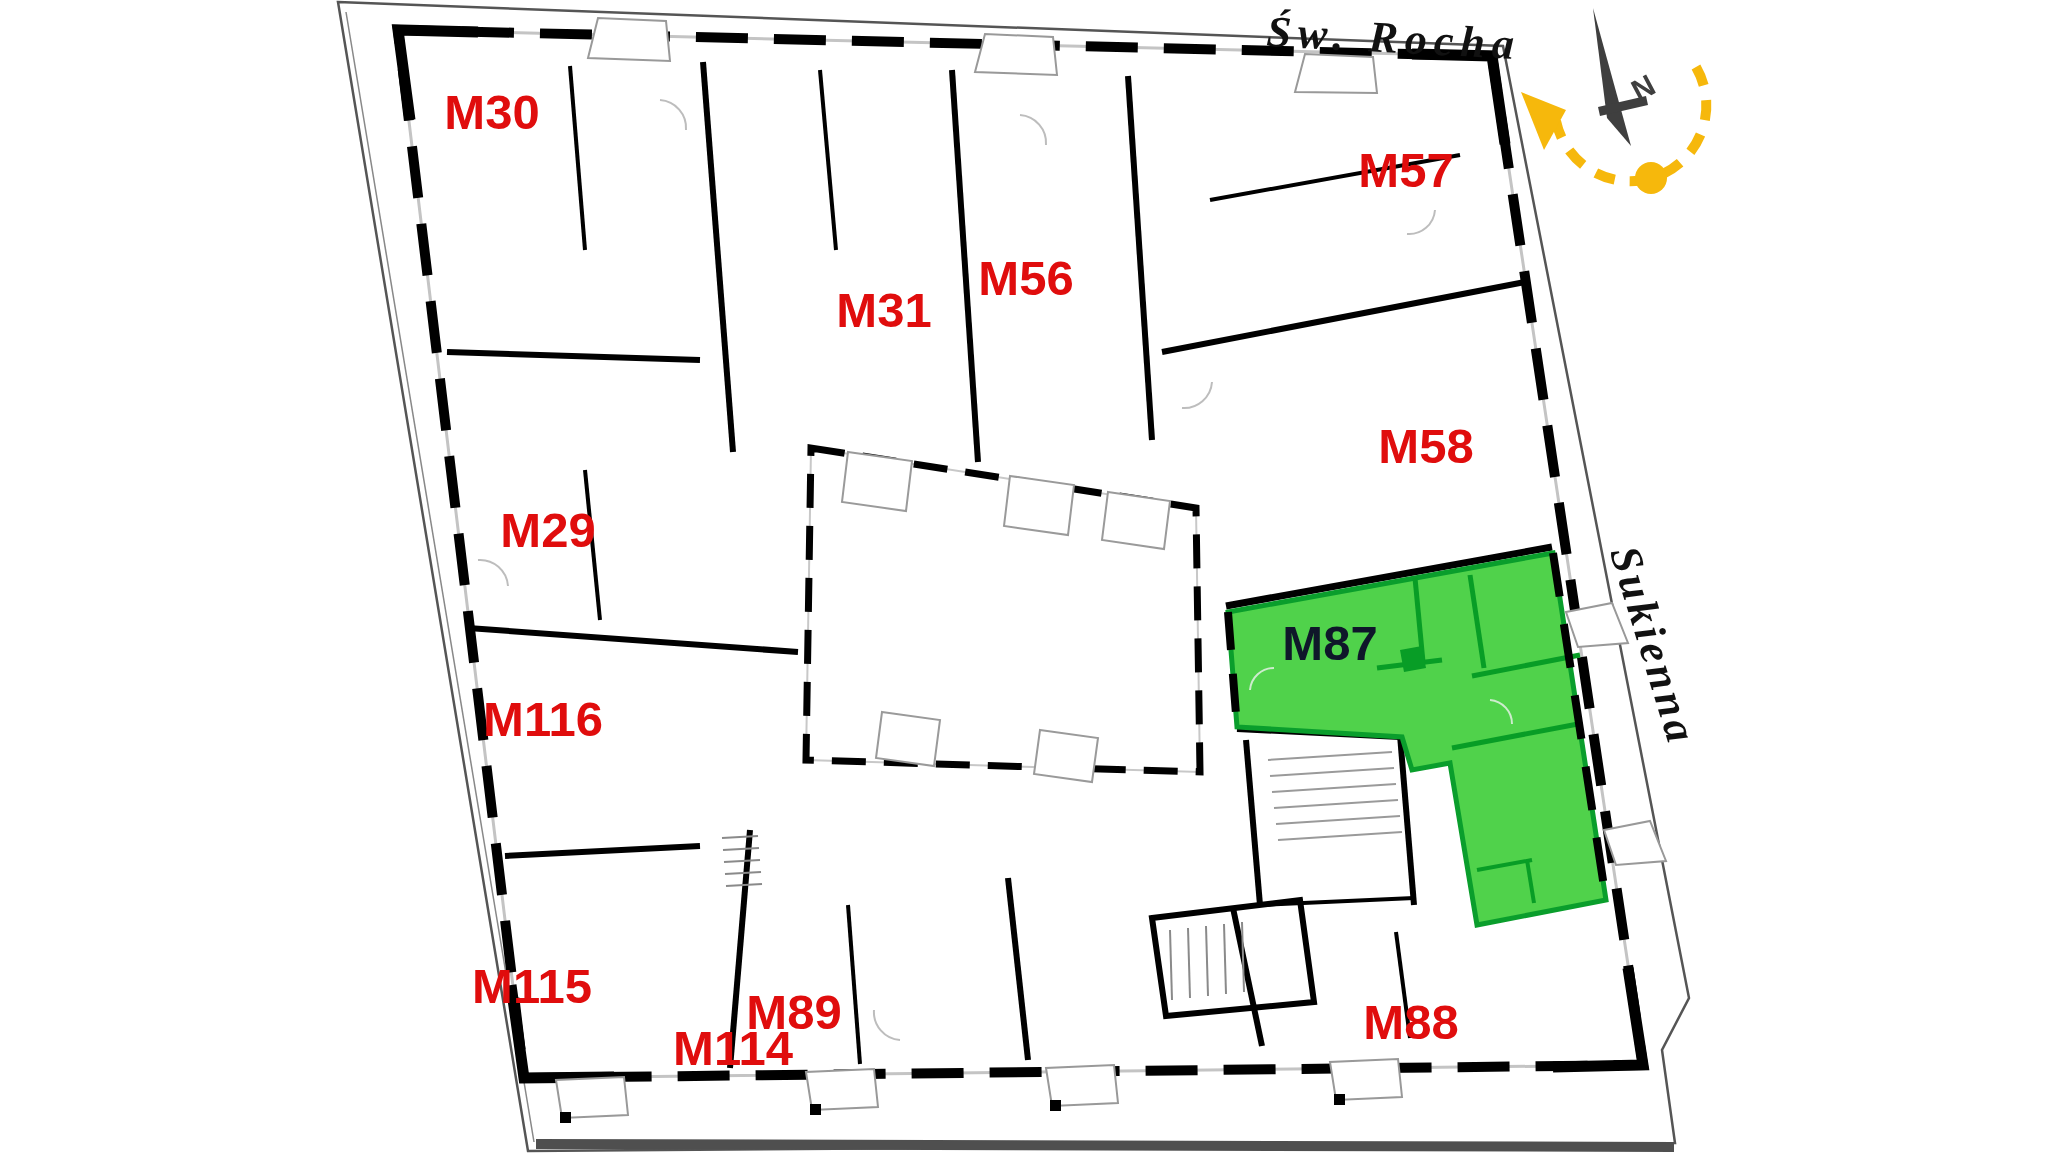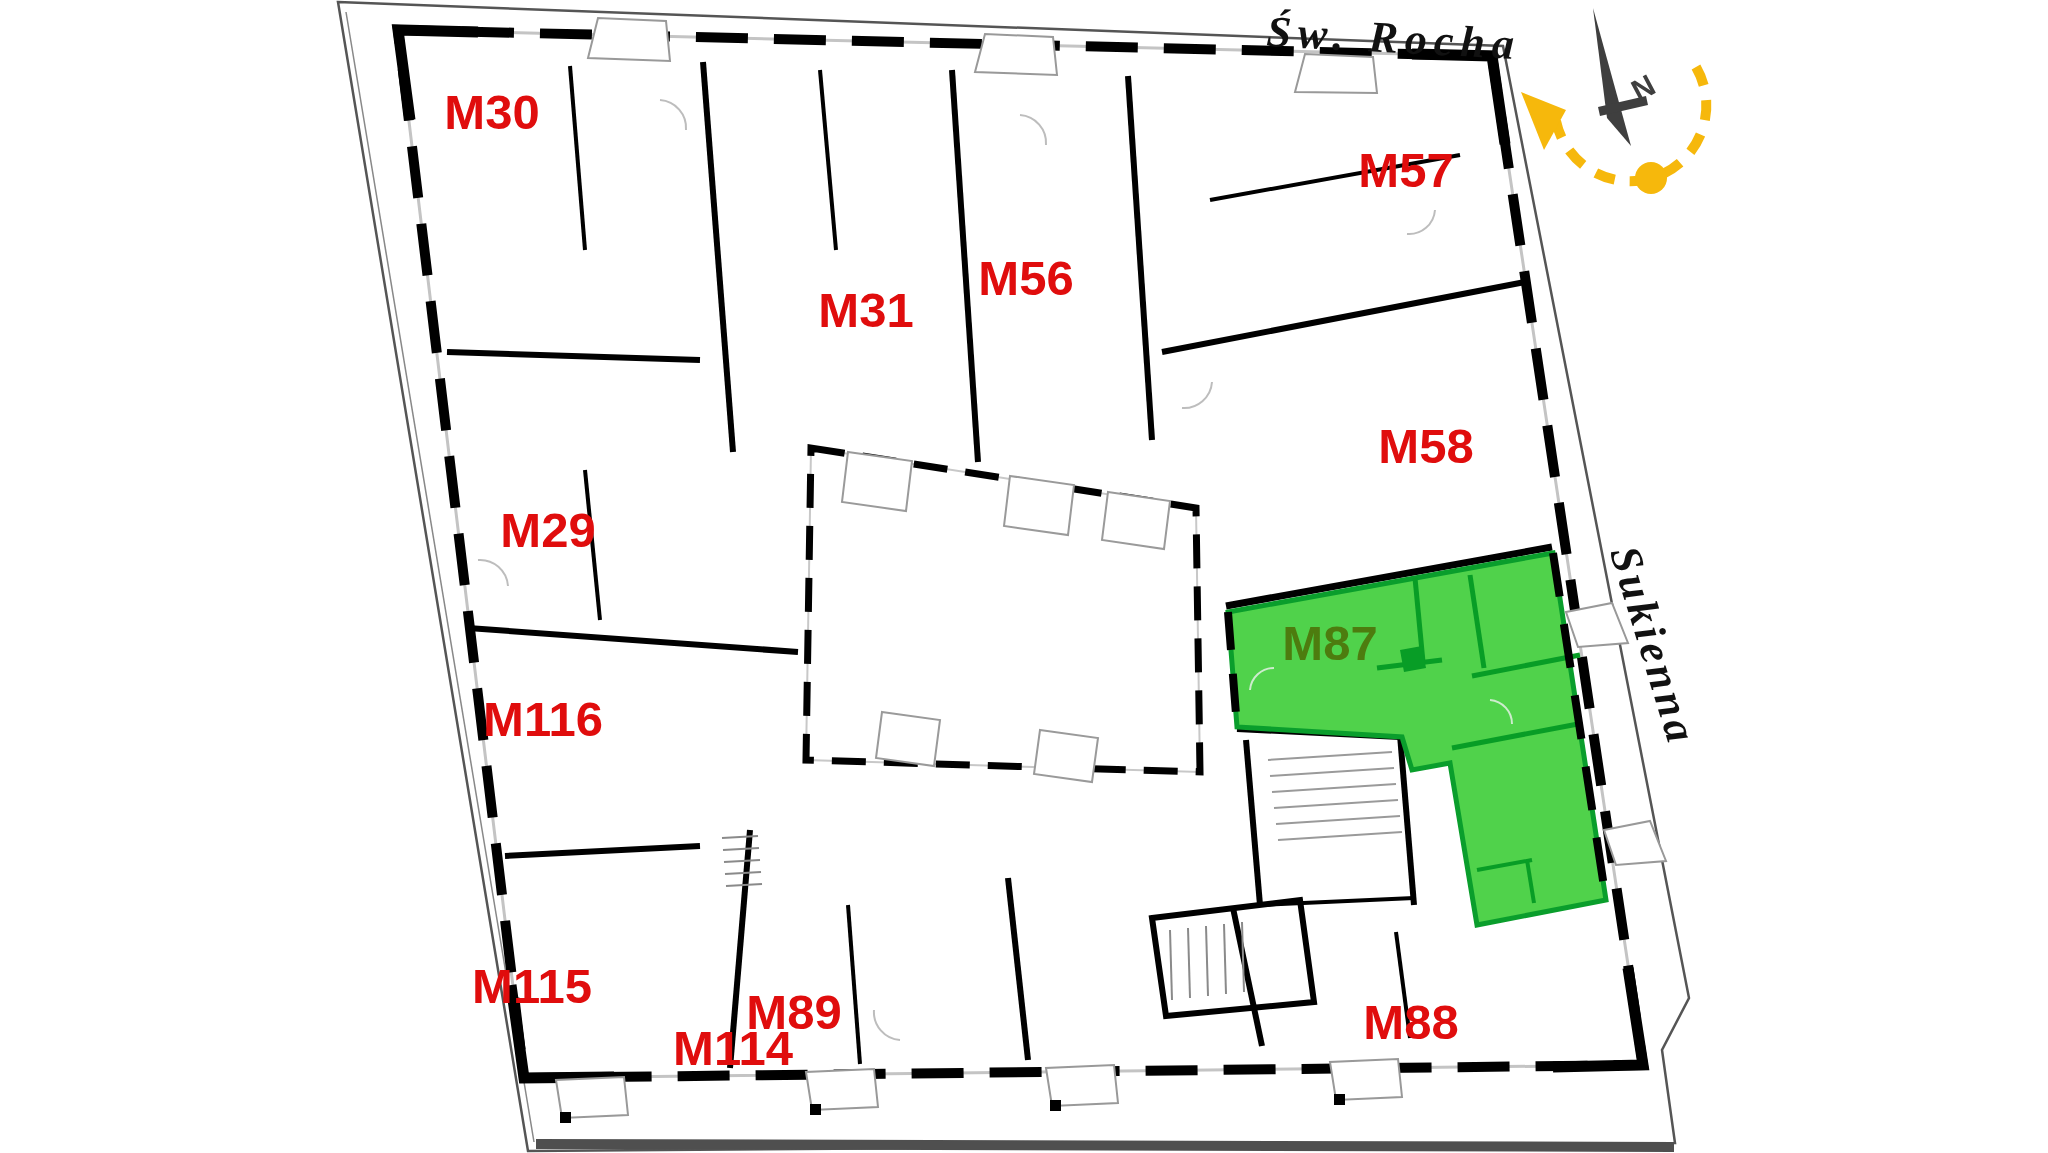--- a/index.html
+++ b/index.html
@@ -15,21 +15,21 @@
     position:absolute;
     transform:translate(-50%,-50%);
     font-weight:bold;
     font-size:49px;
     letter-spacing:0px;
     color:#e00d0d;
     white-space:nowrap;
     user-select:none;
     cursor:pointer;
   }
-  .apt-label.highlighted{ color:#4d7c0f; }
+  .apt-label.highlighted{ color:#0f172a; }
   .street{
     position:absolute;
     font-family:"Liberation Serif", serif;
     font-style:italic;
     font-weight:bold;
     font-size:44px;
     color:#111;
     white-space:nowrap;
     user-select:none;
   }
@@ -186,21 +186,21 @@
       <path d="M1696,67 A76 76 0 1 1 1556,121" fill="none" stroke="#f6b80c" stroke-width="10" stroke-dasharray="20 15"></path>
       <circle cx="1651" cy="178" r="16" fill="#f6b80c"></circle>
       <polygon points="1521,92 1566,110 1544,150" fill="#f6b80c"></polygon>
       <polygon points="1593,8 1631,146 1607,118" fill="#3f3f3f"></polygon>
       <polygon points="1600,116 1648,105 1646,96 1598,107" fill="#3f3f3f"></polygon>
       <text x="1634" y="100" transform="rotate(-28 1640 92)" font-family="Liberation Sans, sans-serif" font-weight="bold" font-size="30" fill="#3f3f3f">N</text>
     </g>
   </svg>
 
   <div class="apt-label" style="left:492px;top:112px">M30</div>
-  <div class="apt-label" style="left:866px;top:310px">M31</div>
+  <div class="apt-label" style="left:884px;top:310px">M31</div>
   <div class="apt-label" style="left:1026px;top:278px">M56</div>
   <div class="apt-label" style="left:1406px;top:170px">M57</div>
   <div class="apt-label" style="left:1426px;top:446px">M58</div>
   <div class="apt-label" style="left:548px;top:530px">M29</div>
   <div class="apt-label" style="left:543px;top:719px">M116</div>
   <div class="apt-label" style="left:532px;top:986px">M115</div>
   <div class="apt-label" style="left:733px;top:1048px">M114</div>
   <div class="apt-label" style="left:794px;top:1012px">M89</div>
   <div class="apt-label" style="left:1411px;top:1022px">M88</div>
   <div class="apt-label highlighted" style="left:1330px;top:643px">M87</div>

